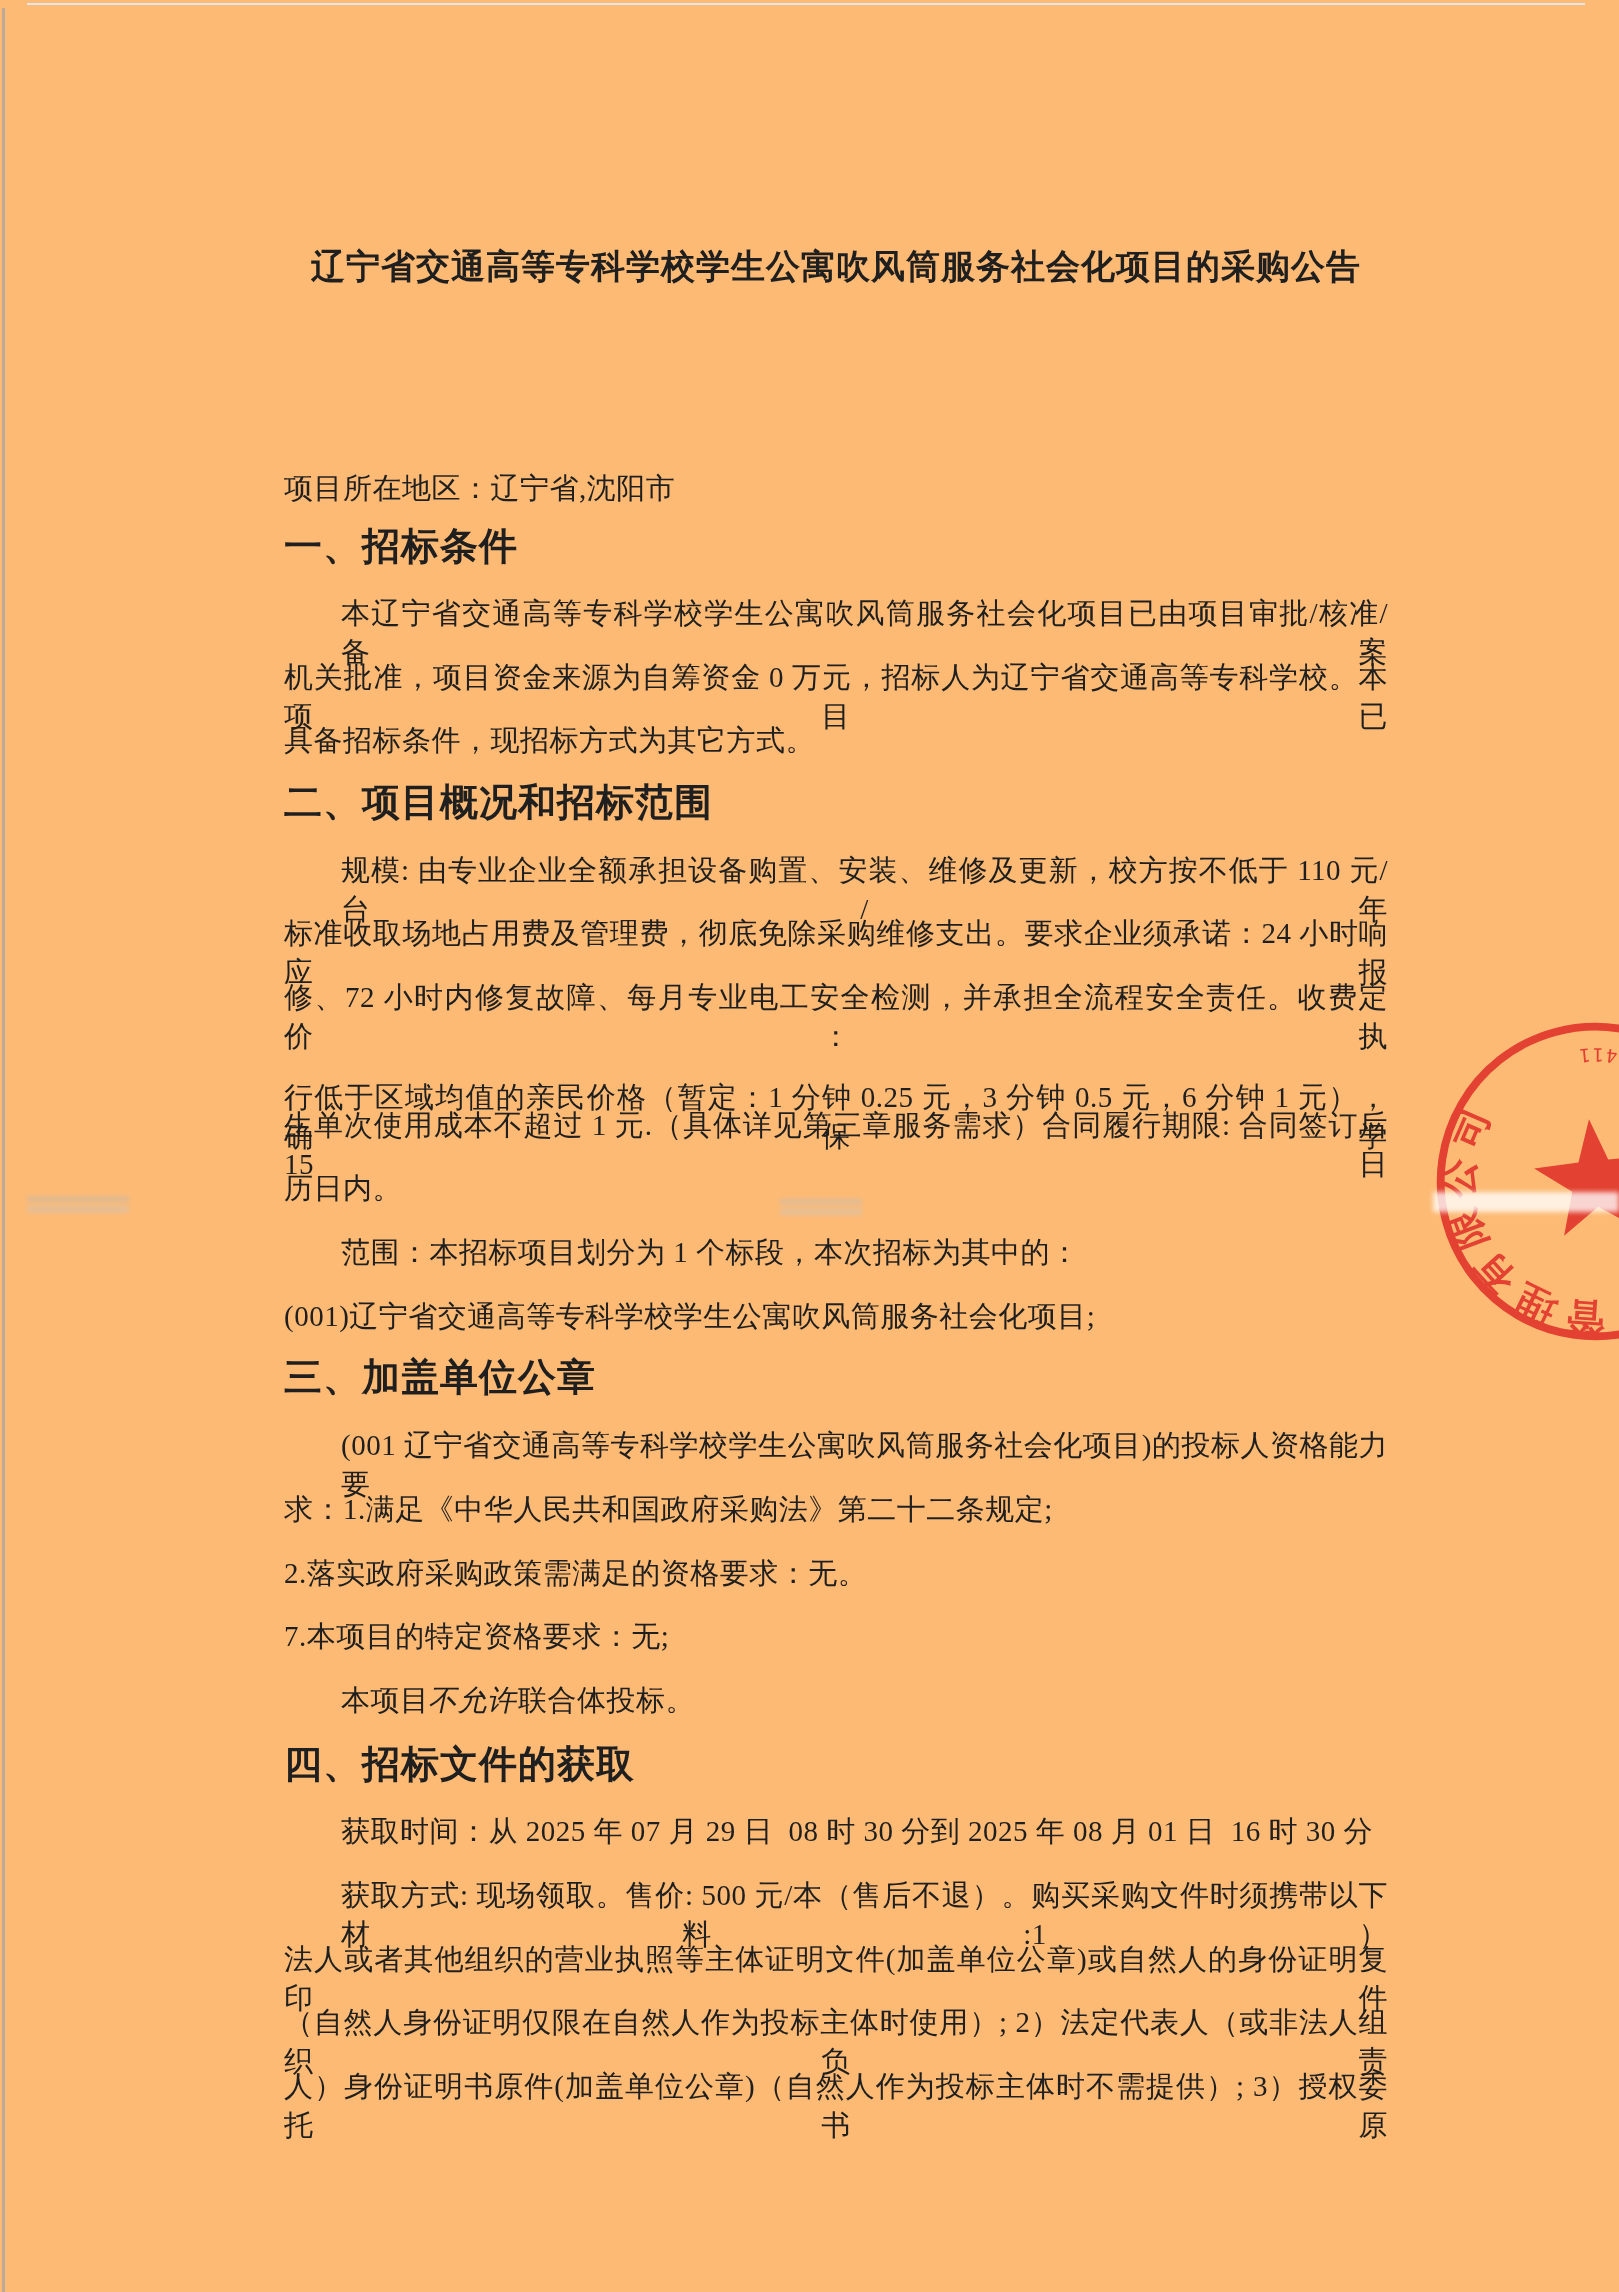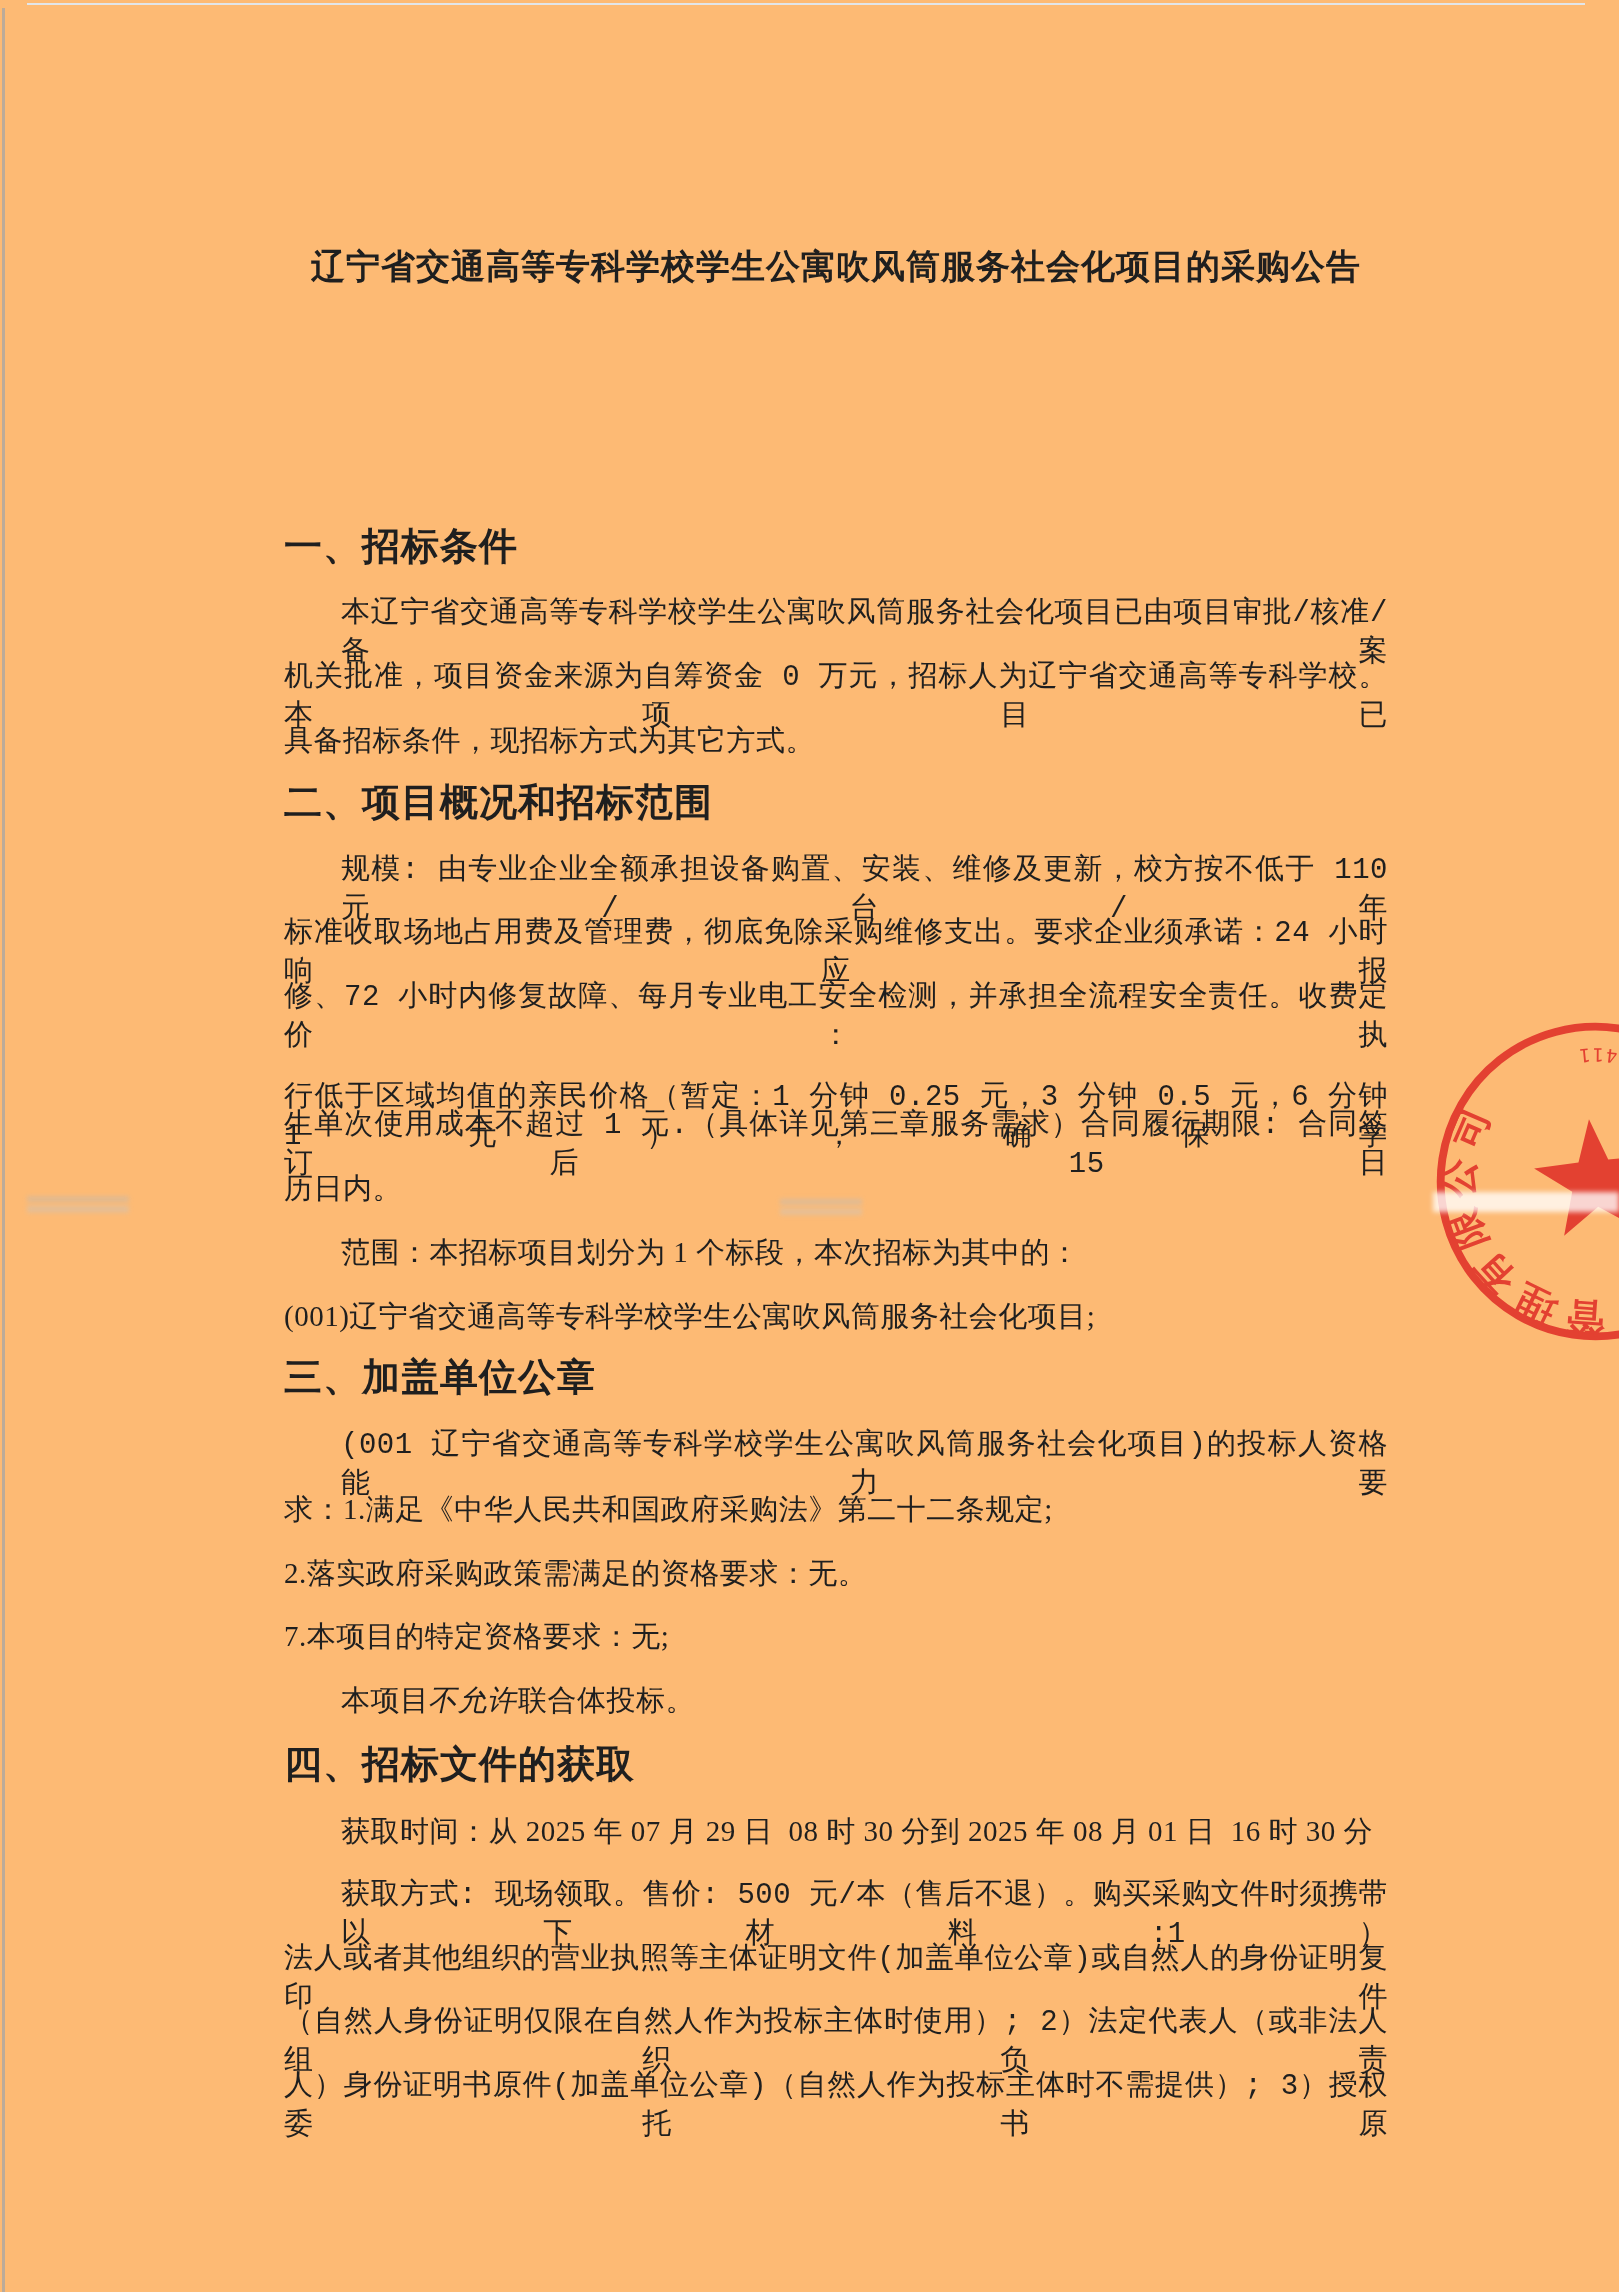--- a/index.html
+++ b/index.html
@@ -18,21 +18,21 @@
   .smudge-a{left:27.4px;top:1192px;width:102px;height:27.4px;
     background:linear-gradient(to bottom,transparent 10%,#b9b9b9 25%,transparent 45%,#c4c4c4 62%,transparent 85%);}
   .smudge-b{left:780px;top:1194px;width:82px;height:25.5px;
     background:linear-gradient(to bottom,transparent 12%,#bdbdbd 30%,transparent 50%,#c7c7c7 68%,transparent 88%);}
   
   .ln{
     position:absolute;left:284px;width:1104px;
     font-size:29px;line-height:39px;letter-spacing:0.5px;
     white-space:pre;
   }
-  .j{white-space:normal;text-align:justify;text-align-last:justify;font-family:Liberation Mono, monospace;}
+  .j{white-space:normal;text-align:justify;text-align-last:justify;}
   .ind{padding-left:57px;width:1047px;}
   .hd{font-family:"Liberation Sans","DejaVu Sans",sans-serif;font-weight:700;font-size:38px;letter-spacing:1px;}
   .t1{top:247px;text-align:center;text-align-last:center;font-weight:700;font-size:34px;letter-spacing:1px;white-space:normal;}
   .t2{top:315px;text-align:center;text-align-last:center;font-size:29px;white-space:normal;}
   .it{display:inline-block;transform:skewX(-12deg);}
   
   .stamp{
     position:absolute;left:1426px;top:1012px;width:339px;height:339px;
     transform:rotate(-150deg);
     opacity:.93;
@@ -48,20 +48,21 @@
 
 <div class="page">
 
   <div class="edge-line"></div>
   <div class="top-line"></div>
   <div class="smudge smudge-a"></div>
   <div class="smudge smudge-b"></div>
 
   <div class="ln t1">辽宁省交通高等专科学校学生公寓吹风筒服务社会化项目的采购公告</div>
 
+  <div class="ln" style="top:469px">项目所在地区：辽宁省,沈阳市</div>
 
   <section>
     <div class="ln hd" style="top:527px">一、招标条件</div>
     <div class="ln j ind" style="top:594px">本辽宁省交通高等专科学校学生公寓吹风筒服务社会化项目已由项目审批/核准/备案</div>
     <div class="ln j" style="top:658px">机关批准，项目资金来源为自筹资金 0 万元，招标人为辽宁省交通高等专科学校。本项目已</div>
     <div class="ln" style="top:721px">具备招标条件，现招标方式为其它方式。</div>
   </section>
 
   <section>
     <div class="ln hd" style="top:783px">二、项目概况和招标范围</div>

